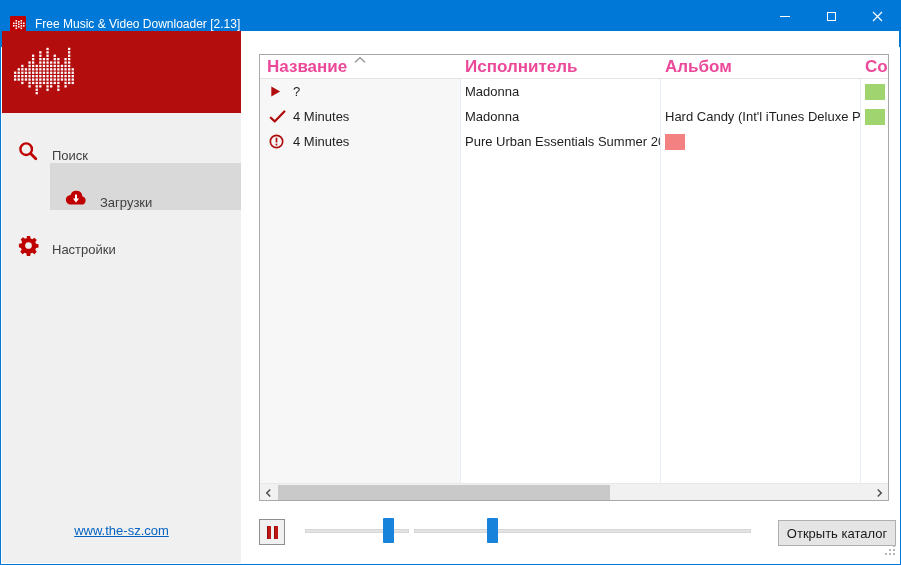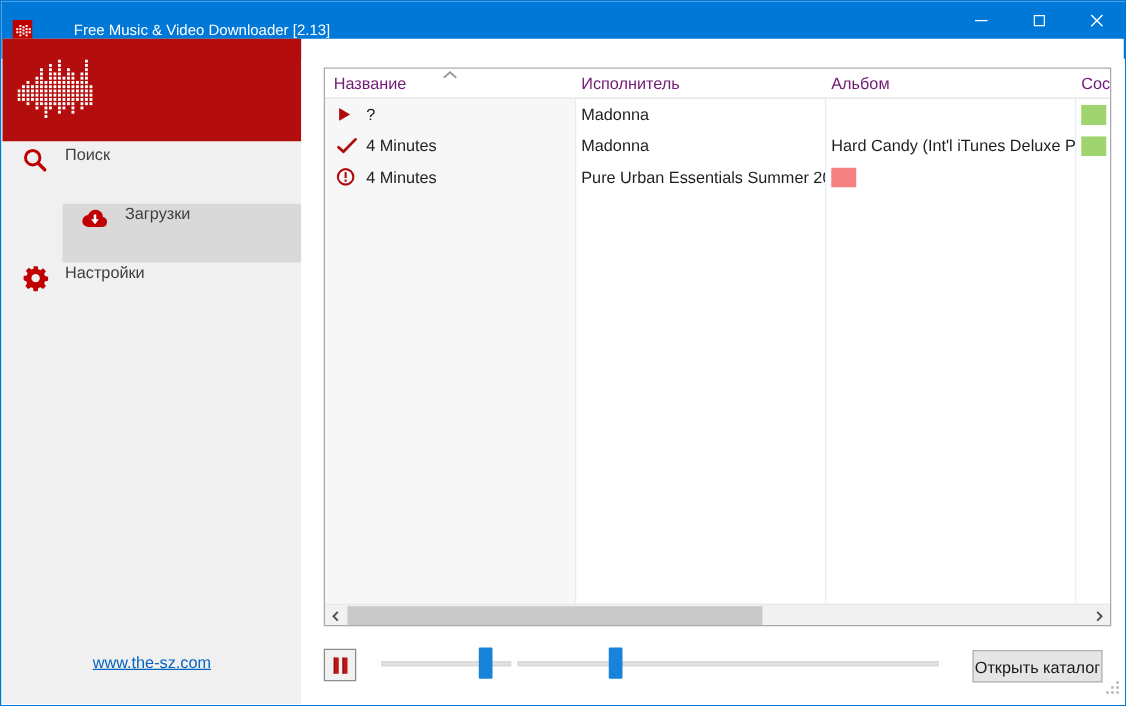--- a/index.html
+++ b/index.html
@@ -1,49 +1,49 @@
 <!DOCTYPE html>
 <html><head>
 <meta charset="utf-8">
 <style>
   * { margin:0; padding:0; box-sizing:border-box; }
   html,body { width:901px; height:565px; font-family:"Liberation Sans", sans-serif; }
   .window { position:relative; width:901px; height:565px; background:#fff; border:1px solid #0078d7; overflow:hidden; }
 
   
-  .titlebar { position:absolute; top:0; left:0; right:0; height:46px; background:#0078d7; display:flex; align-items:center;gap:24px; }
+  .titlebar { position:absolute; top:0; left:0; right:0; height:46px; background:#0078d7; display:flex; align-items:center; }
   .appicon { width:16px; height:16px; margin-left:9px; flex:0 0 auto; }
   .titletext { color:#fff; font-size:12px; margin-left:9px; white-space:nowrap; }
   .caption { position:absolute; right:0; top:0; height:30px; display:flex; }
   .capbtn { width:46px; height:30px; display:flex; align-items:center; justify-content:center; cursor:default; }
   .glyph-min { width:10px; height:1px; background:#fff; }
   .glyph-max { width:9px; height:9px; border:1px solid #fff; }
 
   
   .app-body { position:absolute; top:30px; left:1px; right:1px; bottom:1px; display:flex; }
   .sidebar { position:relative; width:239px; background:#f0f0f0; flex:0 0 auto; }
   .content { position:relative; flex:1; background:#fff; }
 
   
   .banner { height:82px; background:#b30d0d; position:relative; }
   .banner svg { position:absolute; left:12px; top:16px; }
   .nav { margin-top:3px; }
-  .nav-item { height:47px; display:flex; align-items:flex-start; padding-left:14px; cursor:default; }
+  .nav-item { height:47px; display:flex; align-items:flex-end; padding-left:14px; cursor:default; }
   .nav-item.selected { background:#d9d9d9;margin-left:48px; }
   .nav-item .nicon { width:24px; height:24px; display:flex; align-items:center; justify-content:center; }
   .nav-item .nlabel { margin-left:12px; font-size:13px; color:#3f3f3f; }
   .site-link { position:absolute; left:0; right:0; bottom:24px; text-align:center;margin-top:33px; }
   .site-link a { font-size:13px; color:#0563c1; text-decoration:underline; }
 
   
   .table { position:absolute; left:18px; top:23px; width:630px; height:447px; border:1px solid #a9a9a9; background:#fff; overflow:hidden; }
   .col-tint { position:absolute; left:0; top:24px; bottom:17px; width:200px; background:#f7f7f7; }
   .vdiv { position:absolute; top:0; bottom:17px; width:1px; background:#e6edf4; }
   .thead { position:absolute; left:0; top:0; right:0; height:24px; background:#fff; border-bottom:1px solid #e4e4e4; display:flex; }
-  .th { font-size:13px; color:#701a75; display:flex; align-items:center; overflow:hidden; white-space:nowrap; }
+  .th { font-size:17px; color:#ec4899; display:flex; align-items:center; overflow:hidden; white-space:nowrap;font-weight:bold; }
   .th.c0 { width:200px; padding-left:7px; }
   .th.c1, .th.c2 { width:200px; padding-left:5px; }
   .th.c3 { width:28px; padding-left:5px; }
   .sort-chev { position:absolute; left:93px; top:1px; }
   .tbody { position:absolute; left:0; top:24px; right:0; }
   .trow { height:25px; display:flex; align-items:center; position:relative; }
   .cell { font-size:13px; color:#1e1e1e; overflow:hidden; white-space:nowrap; }
   .cell.cname { width:200px; padding-left:9px; display:flex; align-items:center; }
   .cell.cname .ricon { width:18px; height:16px; display:flex; align-items:center; flex:0 0 auto; }
   .cell.cname .ttext { margin-left:6px; }
@@ -58,21 +58,21 @@
   .hthumb { position:absolute; top:1px; height:15px; background:#c9c9c9; }
 
   
   .pause-btn { position:absolute; left:18px; top:488px; width:26px; height:26px; background:#f1f1f1; border:1px solid #8e8e8e; display:flex; align-items:center; justify-content:center; gap:3px; }
   .pbar { width:4px; height:13px; background:#c11414; border-left:1px solid #8d0f0f; }
   .slider { position:absolute; top:486px; height:28px; }
   .slider .track { position:absolute; left:0; right:0; top:12px; height:4px; background:#e3e3e3; border:1px solid #d6d6d6; }
   .slider .thumb { position:absolute; top:1px; width:11px; height:25px; background:#1783db; border-radius:1px; }
   .slider.s0 { left:64px; width:104px; }
   .slider.s1 { left:173px; width:337px; }
-  .open-btn { position:absolute; left:537px; top:489px; width:104px; height:26px; background:#e5e5e5; border:1px solid #afafaf; font-size:13px; color:#1a1a1a; font-family:"Liberation Sans", sans-serif; }
+  .open-btn { position:absolute; left:537px; top:489px; width:118px; height:26px; background:#e5e5e5; border:1px solid #afafaf; font-size:13px; color:#1a1a1a; font-family:"Liberation Sans", sans-serif; }
   .grip { position:absolute; right:3px; bottom:7px; }
 </style>
 </head>
 <body>
 
 <div class="window">
 
   <div class="titlebar">
     <svg class="appicon" viewBox="0 0 16 16">
       <rect x="0" y="0" width="16" height="16" rx="1" fill="#c00000"></rect>

